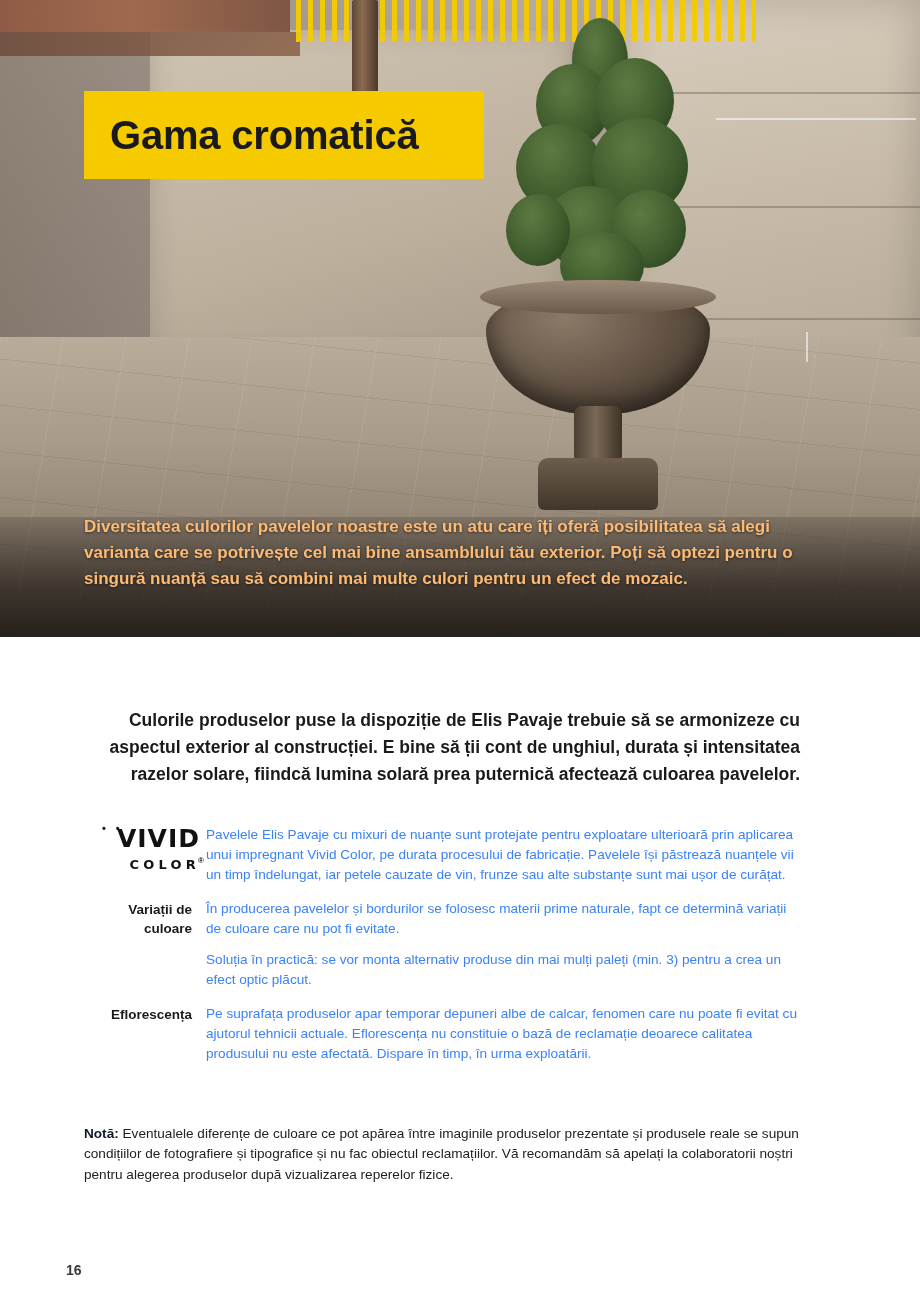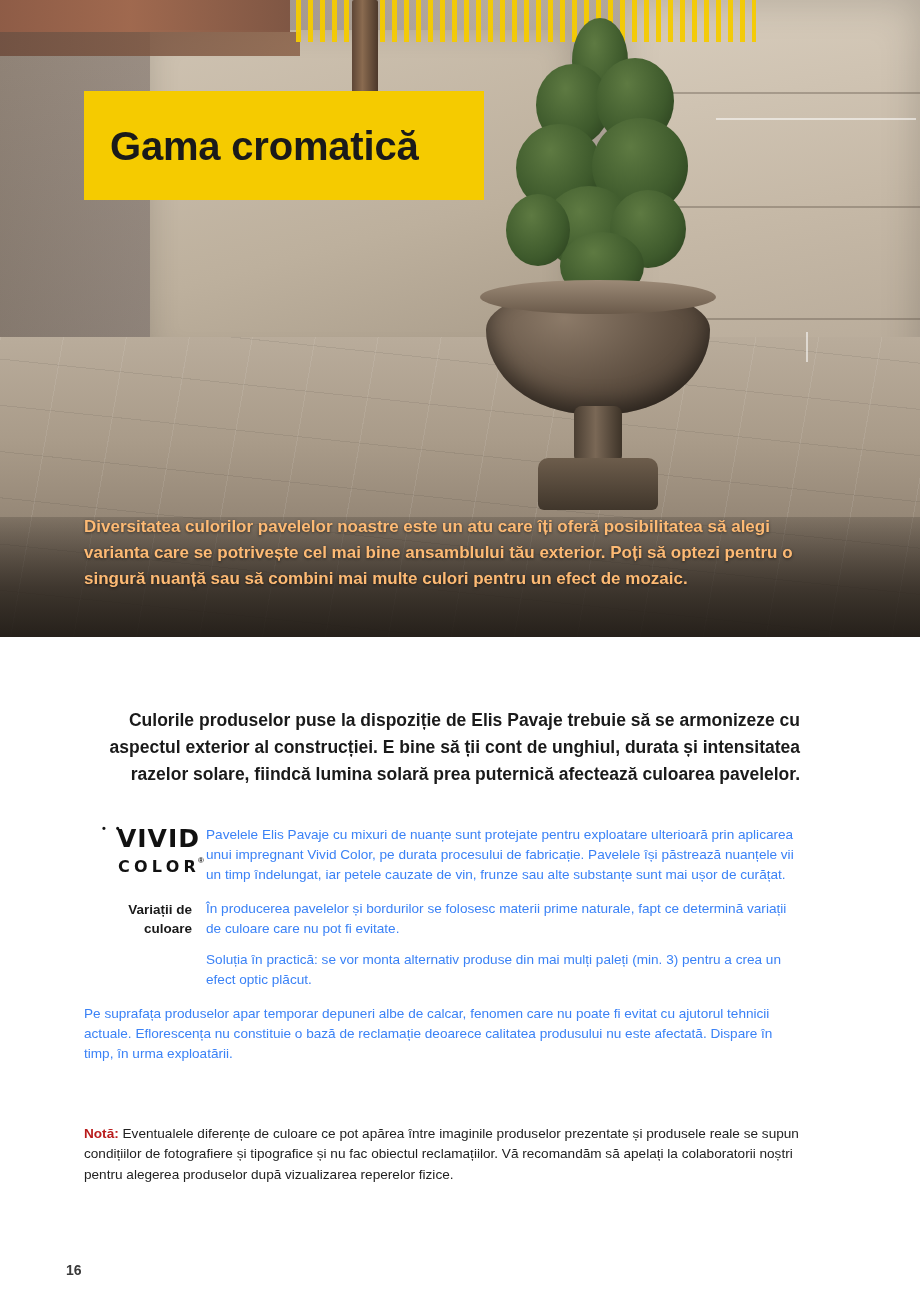--- a/index.html
+++ b/index.html
@@ -167,21 +167,21 @@
     font-weight: bold;
     line-height: 1.52;
     text-shadow: 0 1px 3px rgba(0,0,0,0.55);
   }
   
   .title-plate {
     position: absolute;
     left: 84px;
     top: 91px;
     width: 400px;
-    height: 109px;
+    height: 88px;
     background: #f5cb00;
     display: flex;
     align-items: center;
     padding-left: 26px;
     box-sizing: border-box;
   }
   .title-plate h1 {
     margin: 0;
     font-size: 40px;
     line-height: 1;
@@ -264,21 +264,21 @@
   }
   .vivid-dots {
     position: absolute;
     left: 10px;
     top: -5px;
     font-size: 11px;
     letter-spacing: 10px;
     color: #111;
   }
   .vivid-sub {
-    font-size: 16px;
+    font-size: 13px;
     font-weight: bold;
     letter-spacing: 4.2px;
     color: #111;
     margin-top: 5px;
     font-family: "DejaVu Sans", sans-serif;
   }
   .vivid-reg {
     position: absolute;
     right: -4px;
     bottom: 16px;
@@ -288,21 +288,21 @@
 
   .note {
     position: absolute;
     left: 84px;
     top: 487px;
     width: 716px;
     font-size: 13.6px;
     line-height: 1.5;
     color: #222;
   }
-  .note b { color: #b91c1c; }
+  .note b { color: #0f172a; }
   .note-last {
     font-weight: bold;
     margin-top: 2px;
   }
 
   .page-num {
     position: absolute;
     left: 66px;
     top: 625px;
     font-size: 14px;
@@ -383,20 +383,21 @@
 
     <div class="row">
       <div class="row-label">Variații de culoare</div>
       <div class="row-body">
         <p>În producerea pavelelor și bordurilor se folosesc materii prime naturale, fapt ce determină variații de culoare care nu pot fi evitate.</p>
         <p>Soluția în practică: se vor monta alternativ produse din mai mulți paleți (min. 3) pentru a crea un efect optic plăcut.</p>
       </div>
     </div>
 
     <div class="row">
+      <div class="row-label">Eflorescența</div>
       <div class="row-body">
         <p>Pe suprafața produselor apar temporar depuneri albe de calcar, fenomen care nu poate fi evitat cu ajutorul tehnicii actuale. Eflorescența nu constituie o bază de reclamație deoarece calitatea produsului nu este afectată. Dispare în timp, în urma exploatării.</p>
       </div>
     </div>
 
   </div>
 
   <div class="note">
     <div>
       <b>Notă:</b><span> Eventualele diferențe de culoare ce pot apărea între imaginile produselor prezentate și produsele reale se supun condițiilor de fotografiere și tipografice și nu fac obiectul reclamațiilor. Vă recomandăm să apelați la colaboratorii noștri pentru alegerea produselor după vizualizarea reperelor fizice.</span>

